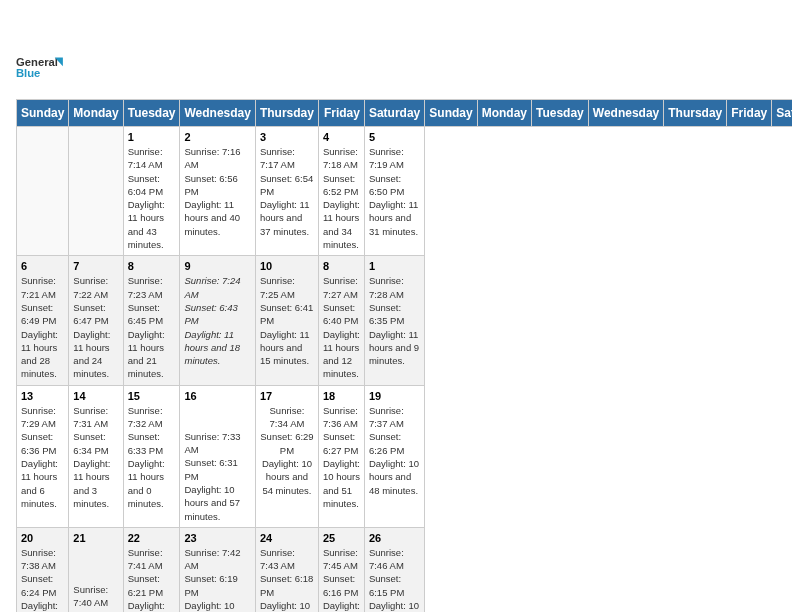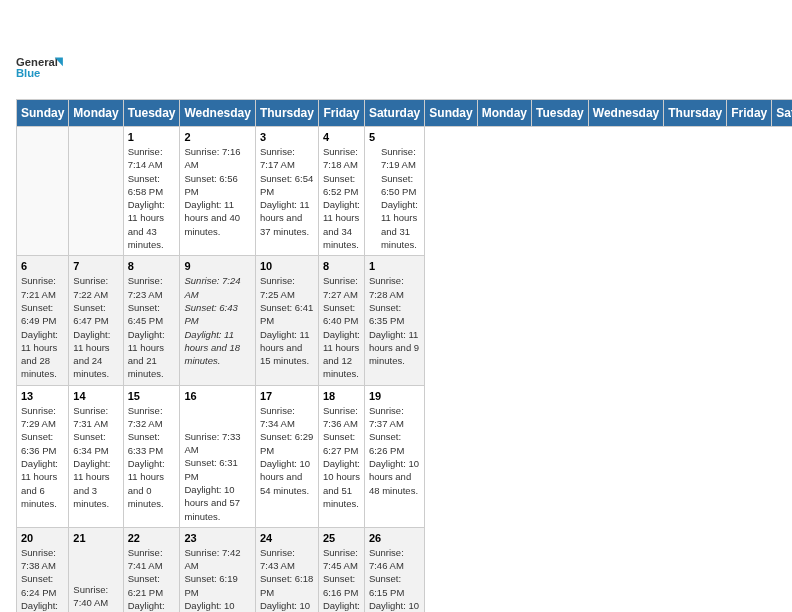--- a/index.html
+++ b/index.html
@@ -37,21 +37,21 @@
     }
     table {
       width: 100%;
       border-collapse: collapse;
       font-size: 10px;
     }
     thead tr th {
       background-color: #2e6da4;
       color: #fff;
       padding: 6px 4px;
-      text-align: center;
+      text-align: right;
       font-size: 12px;
       border: 1px solid #ccc;
     }
     tbody tr td {
       border: 1px solid #ccc;
       vertical-align: top;
       padding: 4px;
       min-height: 80px;
       height: 80px;
       background: #fff;
@@ -110,21 +110,21 @@
         <th>Saturday</th>
       </tr>
   </thead>
   <tbody id="calendar-body">
   <tr>
         <td class="empty-cell"></td>
         <td class="empty-cell"></td>
         <td>
           <span class="day-num">1</span>
           <div class="day-info" style="white-space: pre-line;">Sunrise: 7:14 AM
-Sunset: 6:58 PM
+Sunset: 6:04 PM
 Daylight: 11 hours and 43 minutes.</div>
         </td>
         <td>
           <span class="day-num">2</span>
           <div class="day-info" style="white-space: pre-line;">Sunrise: 7:16 AM
 Sunset: 6:56 PM
 Daylight: 11 hours and 40 minutes.</div>
         </td>
         <td>
           <span class="day-num">3</span>
@@ -133,21 +133,21 @@
 Daylight: 11 hours and 37 minutes.</div>
         </td>
         <td>
           <span class="day-num">4</span>
           <div class="day-info" style="white-space: pre-line;">Sunrise: 7:18 AM
 Sunset: 6:52 PM
 Daylight: 11 hours and 34 minutes.</div>
         </td>
         <td>
           <span class="day-num">5</span>
-          <div class="day-info" style="white-space: pre-line; margin-left: 12px;">Sunrise: 7:19 AM
+          <div class="day-info" style="white-space: pre-line;">Sunrise: 7:19 AM
 Sunset: 6:50 PM
 Daylight: 11 hours and 31 minutes.</div>
         </td>
       </tr>
       <tr>
         <td>
           <span class="day-num">6</span>
           <div class="day-info" style="white-space: pre-line;">Sunrise: 7:21 AM
 Sunset: 6:49 PM
 Daylight: 11 hours and 28 minutes.</div>
@@ -209,21 +209,21 @@
 Daylight: 11 hours and 0 minutes.</div>
         </td>
         <td>
           <span class="day-num">16</span>
           <div class="day-info" style="white-space: pre-line; margin-top: 28px;">Sunrise: 7:33 AM
 Sunset: 6:31 PM
 Daylight: 10 hours and 57 minutes.</div>
         </td>
         <td>
           <span class="day-num">17</span>
-          <div class="day-info" style="white-space: pre-line;">Sunrise: 7:34 AM
+          <div class="day-info" style="white-space: pre-line; text-align: center;">Sunrise: 7:34 AM
 Sunset: 6:29 PM
 Daylight: 10 hours and 54 minutes.</div>
         </td>
         <td>
           <span class="day-num">18</span>
           <div class="day-info" style="white-space: pre-line;">Sunrise: 7:36 AM
 Sunset: 6:27 PM
 Daylight: 10 hours and 51 minutes.</div>
         </td>
         <td>

